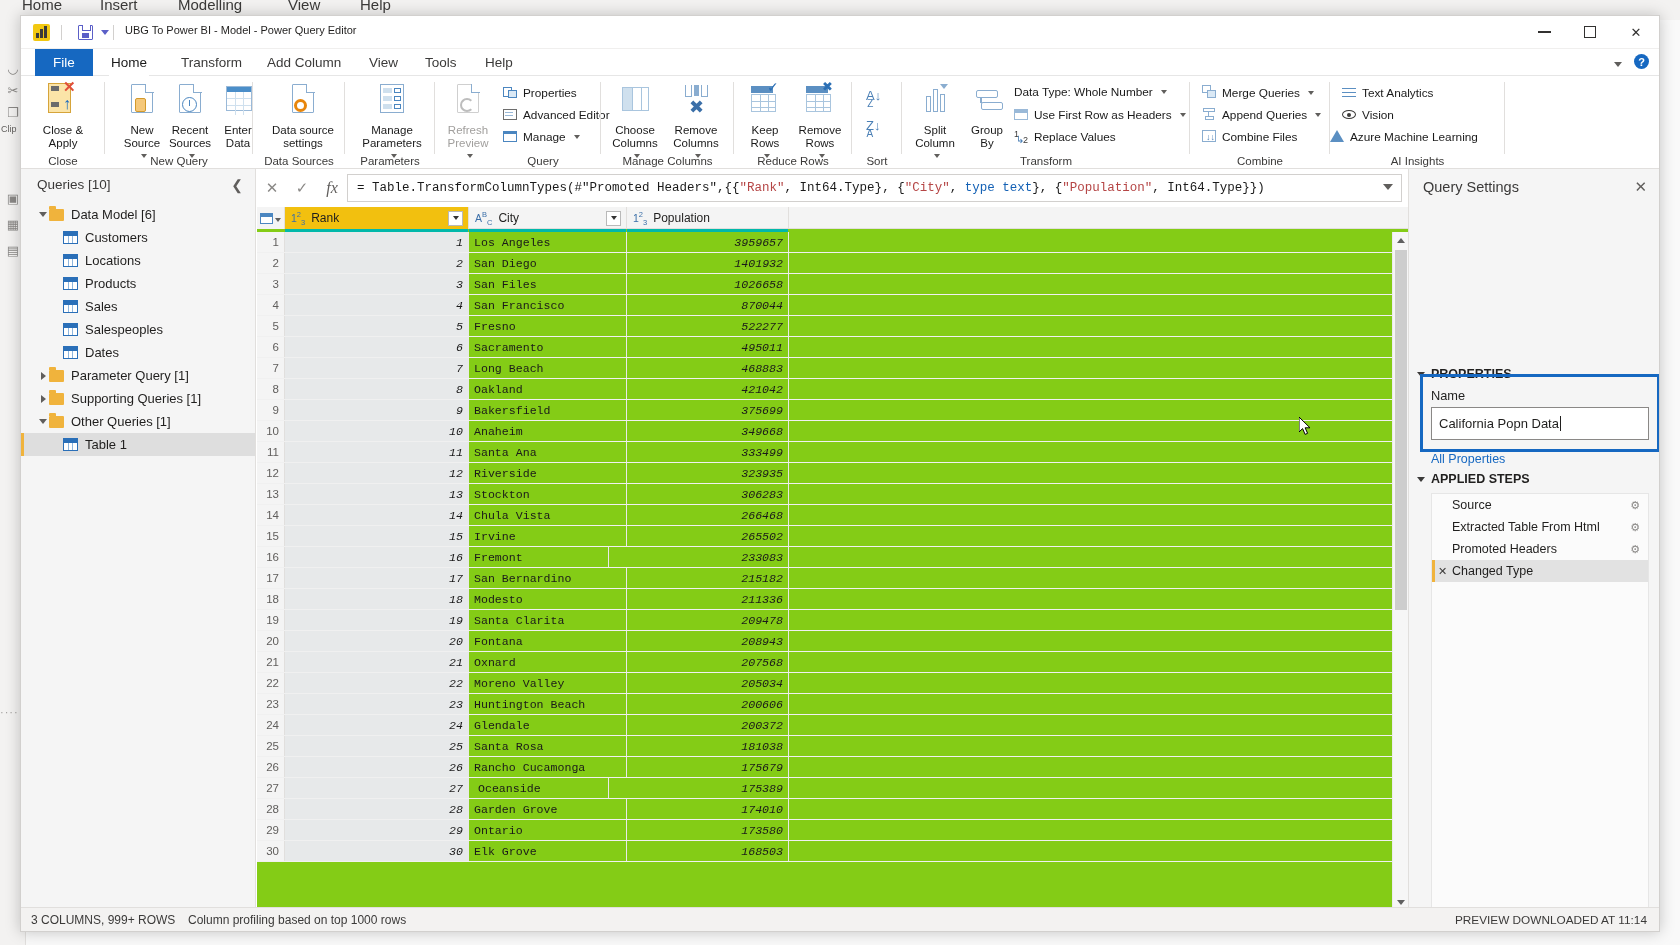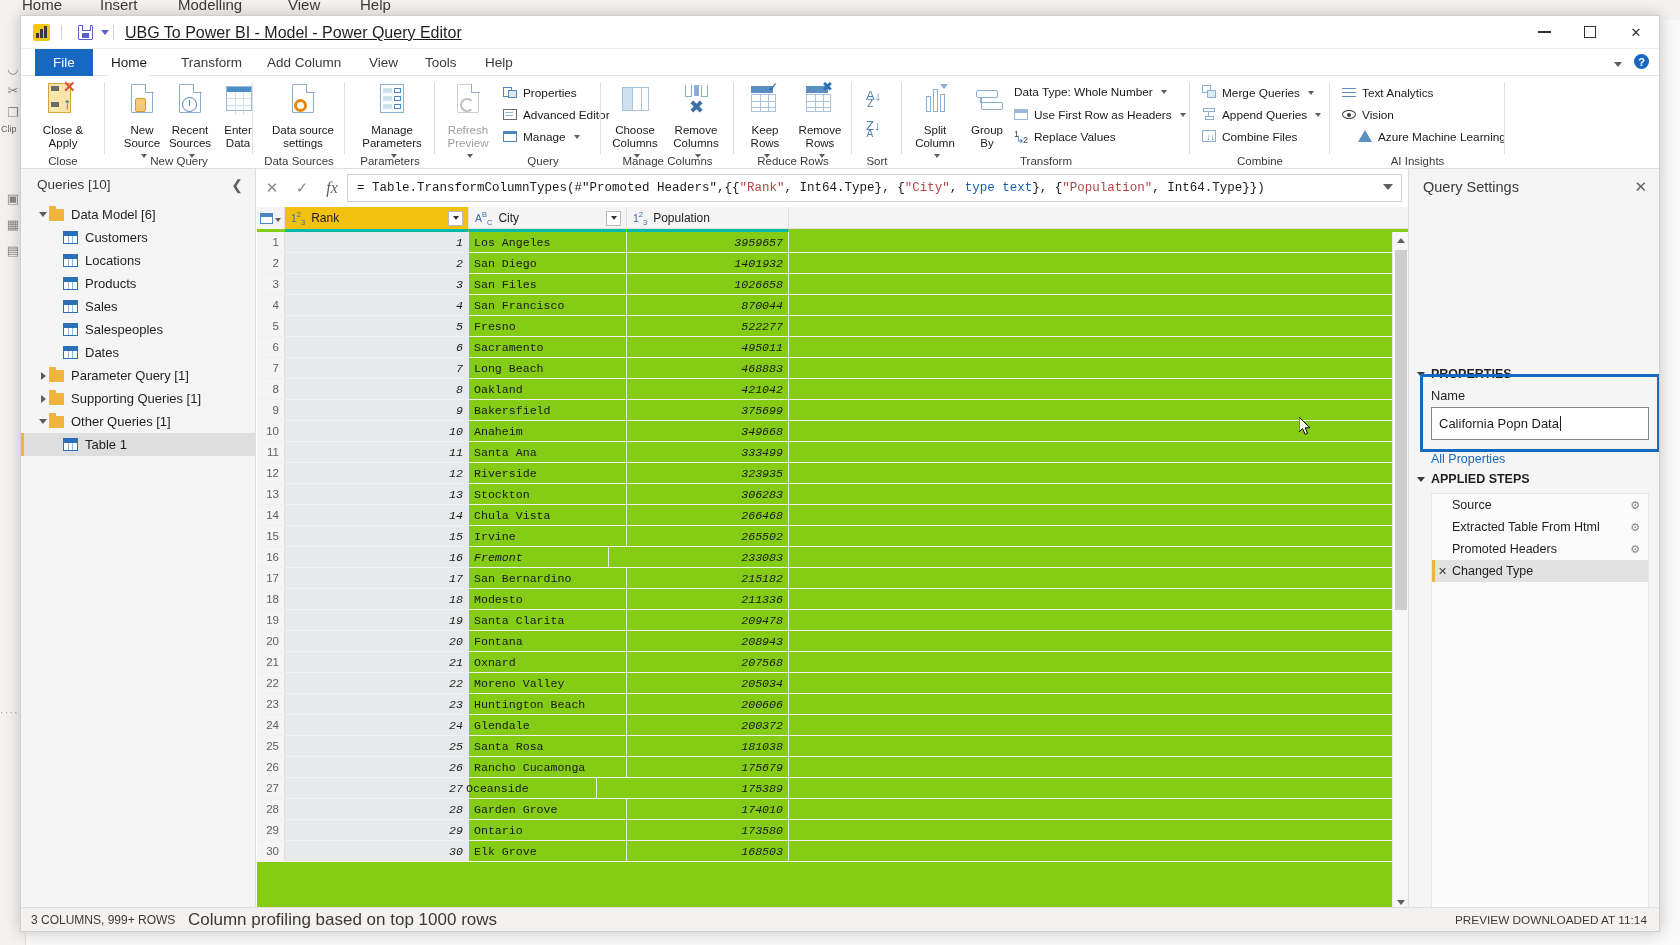--- a/index.html
+++ b/index.html
@@ -75,23 +75,22 @@
   }
   .tb-save::after {
     content: ""; position: absolute; left: 2.5px; top: 7px; width: 7px; height: 5px; background: #5b5fc7;
   }
   .tb-caret {
     position: absolute; left: 80px; top: 14px;
     width: 0; height: 0; border-left: 4px solid transparent; border-right: 4px solid transparent;
     border-top: 5px solid #5b5fc7;
   }
   .tb-title {
-    position: absolute; left: 104px; top: 8px; font-size: 16px; color: #201f1e;
+    position: absolute; left: 104px; top: 8px; font-size: 11px; color: #201f1e;
     white-space: nowrap;
-    text-decoration: underline;
   }
   .tb-btns { position: absolute; right: 0; top: 0; display: flex; }
   .tb-btn {
     width: 46px; height: 32px; display: flex; align-items: center; justify-content: center;
     color: #323130; font-size: 13px;
   }
   .tb-min { width: 13px; height: 1.5px; background: #323130; }
   .tb-max { width: 12px; height: 12px; border: 1.5px solid #323130; }
 
   
@@ -321,21 +320,21 @@
   .mousecursor {
     position: absolute; left: 1278px; top: 248px; width: 13px; height: 19px; z-index: 40;
   }
 
   
   .statusbar {
     position: absolute; left: 0; bottom: 0; width: 100%; height: 24px; background: #f3f2f1;
     border-top: 1px solid #e1dfdd; display: flex; align-items: center;
   }
   .sb-left { position: absolute; left: 10px; font-size: 12px; color: #3b3a39; }
-  .sb-mid { position: absolute; left: 167px; font-size: 17px; color: #3b3a39; }
+  .sb-mid { position: absolute; left: 167px; font-size: 12px; color: #3b3a39; }
   .sb-right { position: absolute; right: 12px; font-size: 11.8px; color: #3b3a39; }
 </style>
 </head>
 <body>
 
 <div class="app">
 
   <div class="bg-layer">
     <div class="bg-menubar">
       <span class="mi" style="left:22px;">Home</span>
@@ -659,21 +658,21 @@
           </span>
           <span>Text Analytics</span>
         </div>
         <div class="smallrow" style="left:12px; top:31px;align-items:flex-end;">
           <span class="sic">
             <span style="position:absolute;left:0;top:3px;width:14px;height:9px;border:1.3px solid #3b3a39;border-radius:50%;"></span>
             <span style="position:absolute;left:5px;top:5.5px;width:4px;height:4px;border-radius:50%;background:#3b3a39;"></span>
           </span>
           <span>Vision</span>
         </div>
-        <div class="smallrow" style="left:28px; top:53px;">
+        <div class="smallrow" style="left:0; top:53px;">
           <span class="sic">
             <span style="position:absolute;left:6px;top:1px;width:0;height:0;border-left:7px solid transparent;border-right:7px solid transparent;border-bottom:12px solid #5b8fc2;transform:translateX(-6px);"></span>
           </span>
           <span>Azure Machine Learning</span>
         </div>
         <div class="glabel">AI Insights</div>
         <div class="gsep"></div>
       </div>
     </div>
 
@@ -875,21 +874,21 @@
             </div>
             <div class="grow">
               <div class="g-idx">15</div>
               <div class="g-cell num rankcell" style="left: 28px; width: 184px;">15</div>
               <div class="g-cell txt" style="left: 212px; width: 158px;">Irvine</div>
               <div class="g-cell num" style="left: 370px; width: 162px;">265502</div>
             </div>
             <div class="grow">
               <div class="g-idx">16</div>
               <div class="g-cell num rankcell" style="left: 28px; width: 184px;">16</div>
-              <div class="g-cell txt" style="left: 212px; width: 140px; font-style: italic;">Fremont</div>
+              <div class="g-cell txt" style="left: 212px; width: 140px;">Fremont</div>
               <div class="g-cell num" style="left: 370px; width: 162px;">233083</div>
             </div>
             <div class="grow">
               <div class="g-idx">17</div>
               <div class="g-cell num rankcell" style="left: 28px; width: 184px;">17</div>
               <div class="g-cell txt" style="left: 212px; width: 158px;">San Bernardino</div>
               <div class="g-cell num" style="left: 370px; width: 162px;">215182</div>
             </div>
             <div class="grow">
               <div class="g-idx">18</div>
@@ -941,21 +940,21 @@
             </div>
             <div class="grow">
               <div class="g-idx">26</div>
               <div class="g-cell num rankcell" style="left: 28px; width: 184px;">26</div>
               <div class="g-cell txt" style="left: 212px; width: 158px;">Rancho Cucamonga</div>
               <div class="g-cell num" style="left: 370px; width: 162px;">175679</div>
             </div>
             <div class="grow">
               <div class="g-idx">27</div>
               <div class="g-cell num rankcell" style="left: 28px; width: 184px;">27</div>
-              <div class="g-cell txt" style="left: 204px; width: 136px;">Oceanside</div>
+              <div class="g-cell txt" style="left: 216px; width: 136px;">Oceanside</div>
               <div class="g-cell num" style="left: 370px; width: 162px;">175389</div>
             </div>
             <div class="grow">
               <div class="g-idx">28</div>
               <div class="g-cell num rankcell" style="left: 28px; width: 184px;">28</div>
               <div class="g-cell txt" style="left: 212px; width: 158px;">Garden Grove</div>
               <div class="g-cell num" style="left: 370px; width: 162px;">174010</div>
             </div>
             <div class="grow">
               <div class="g-idx">29</div>

